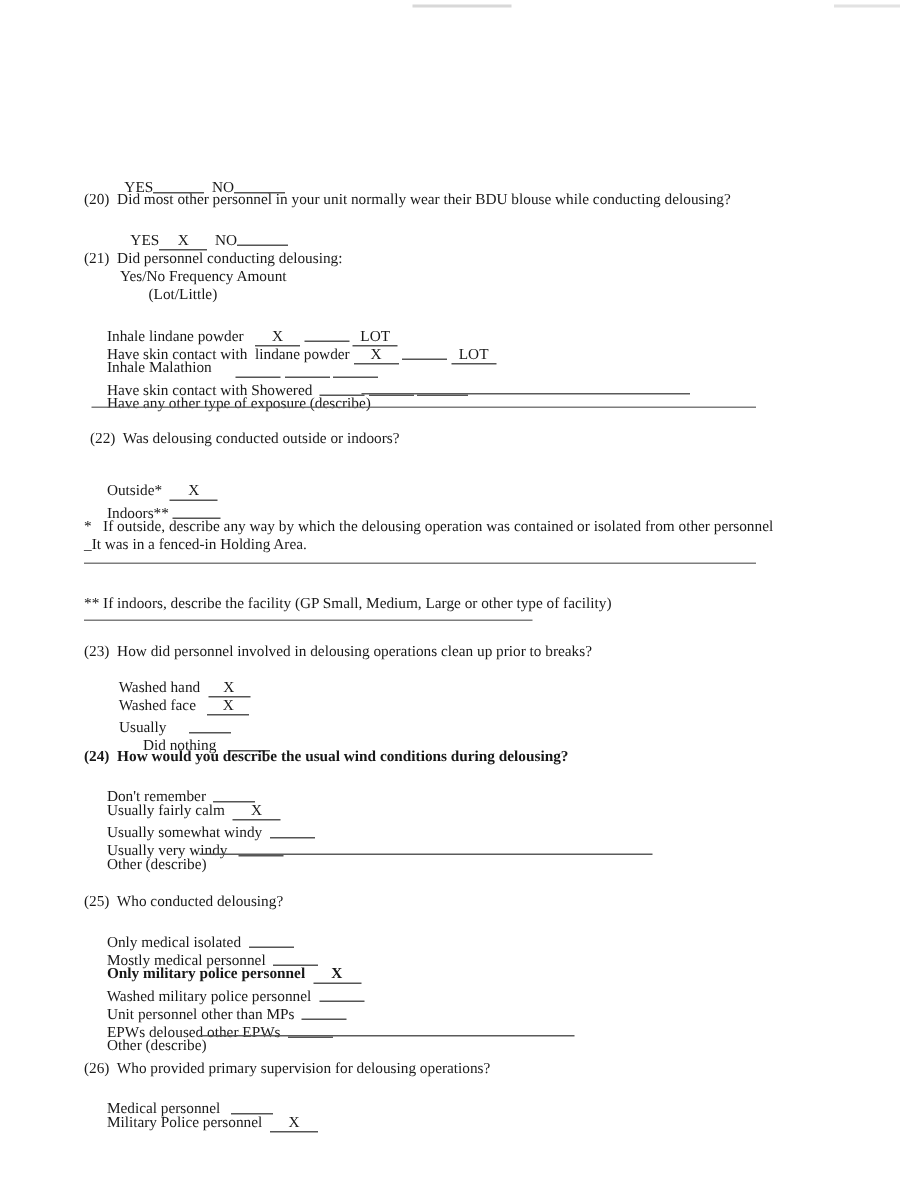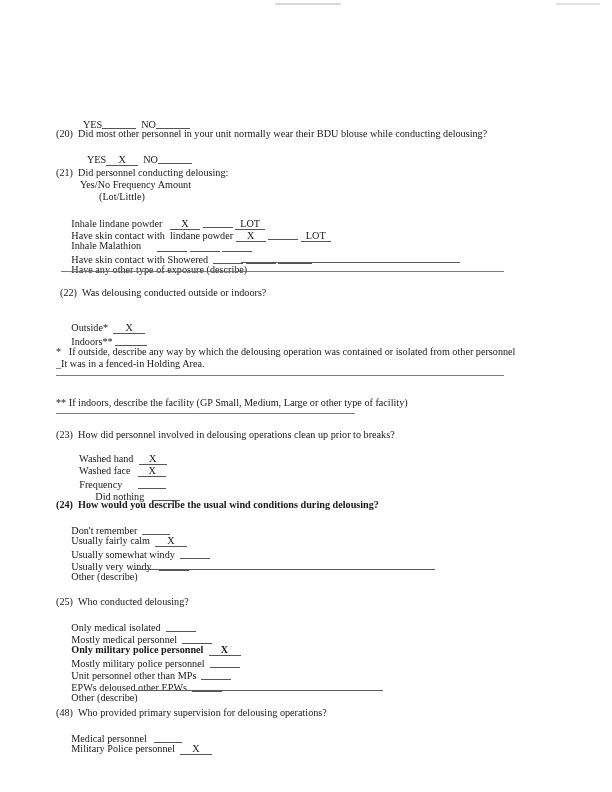--- a/index.html
+++ b/index.html
@@ -166,21 +166,21 @@
 
     <div class="ln" style="left:56px; top:429px;">(23)  How did personnel involved in delousing operations clean up prior to breaks?</div>
 
     <div class="ln" style="left:64px; top:441px;">
       <span>Washed hand</span><span>  </span><span class="mark" style="width:28px;">X</span>
     </div>
     <div class="ln" style="left:64px; top:453px;">
       <span>Washed face</span><span>   </span><span class="mark" style="width:28px;">X</span>
     </div>
     <div class="ln" style="left:64px; top:465px;">
-      <span>Frequency</span><span>      </span><span class="mark" style="width:28px;"></span>
+      <span>Usually</span><span>      </span><span class="mark" style="width:28px;"></span>
     </div>
     <div class="ln" style="left:80px; top:477px;">
       <span>Did nothing</span><span>   </span><span class="mark" style="width:28px;"></span>
     </div>
 
     <div class="ln" style="left:56px; top:499px;font-weight:bold;">(24)  How would you describe the usual wind conditions during delousing?</div>
 
     <div class="ln" style="left:56px; top:511px;">
       <span>Don't remember</span><span>  </span><span class="mark" style="width:28px;"></span>
     </div>
@@ -203,34 +203,34 @@
     <div class="ln" style="left:56px; top:608px;">
       <span>Only medical isolated</span><span>  </span><span class="mark" style="width:30px;"></span>
     </div>
     <div class="ln" style="left:56px; top:620px;">
       <span>Mostly medical personnel</span><span>  </span><span class="mark" style="width:30px;"></span>
     </div>
     <div class="ln" style="left:56px; top:632px;font-weight:bold;">
       <span>Only military police personnel</span><span>  </span><span class="mark" style="width:32px;">X</span>
     </div>
     <div class="ln" style="left:56px; top:644px;">
-      <span>Mostly military police personnel</span><span>  </span><span class="mark" style="width:30px;"></span>
+      <span>Washed military police personnel</span><span>  </span><span class="mark" style="width:30px;"></span>
     </div>
     <div class="ln" style="left:56px; top:656px;">
       <span>Unit personnel other than MPs</span><span>  </span><span class="mark" style="width:30px;"></span>
     </div>
     <div class="ln" style="left:56px; top:668px;text-align:center;">
       <span>EPWs deloused other EPWs</span><span>  </span><span class="mark" style="width:30px;"></span>
     </div>
     <div class="ln" style="left:56px; top:680px;">
       <span>Other (describe)</span>
     </div>
     <div class="answerline" style="left:133px; top:690px; width:250px;"></div>
 
-    <div class="ln" style="left:56px; top:707px;">(48)  Who provided primary supervision for delousing operations?</div>
+    <div class="ln" style="left:56px; top:707px;">(26)  Who provided primary supervision for delousing operations?</div>
 
     <div class="ln" style="left:56px; top:719px;">
       <span>Medical personnel</span><span>   </span><span class="mark" style="width:28px;"></span>
     </div>
     <div class="ln" style="left:56px; top:731px;">
       <span>Military Police personnel</span><span>  </span><span class="mark" style="width:32px;">X</span>
     </div>
 
   </div>
 </div>

